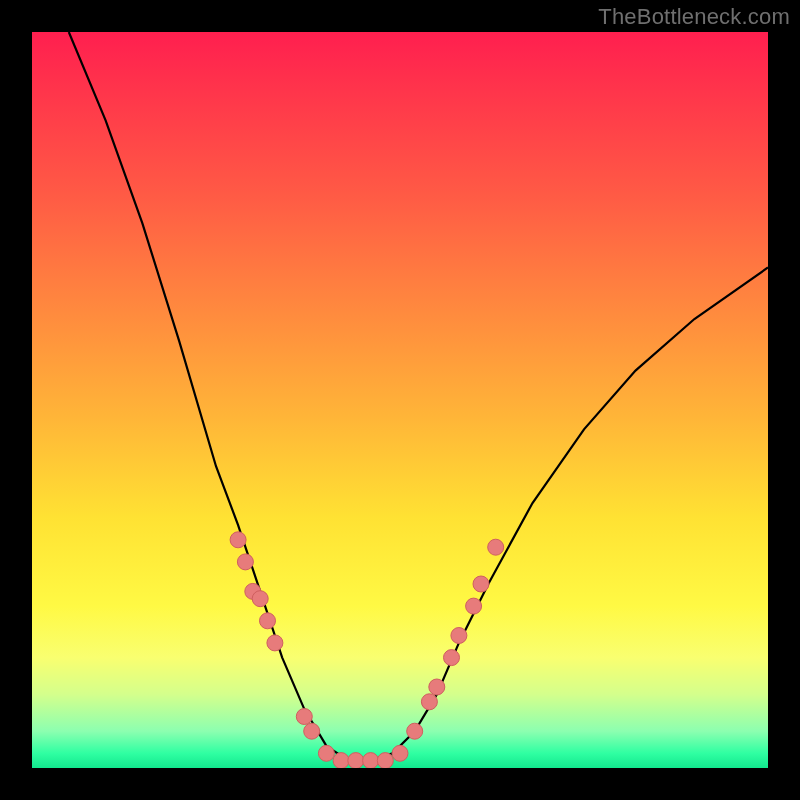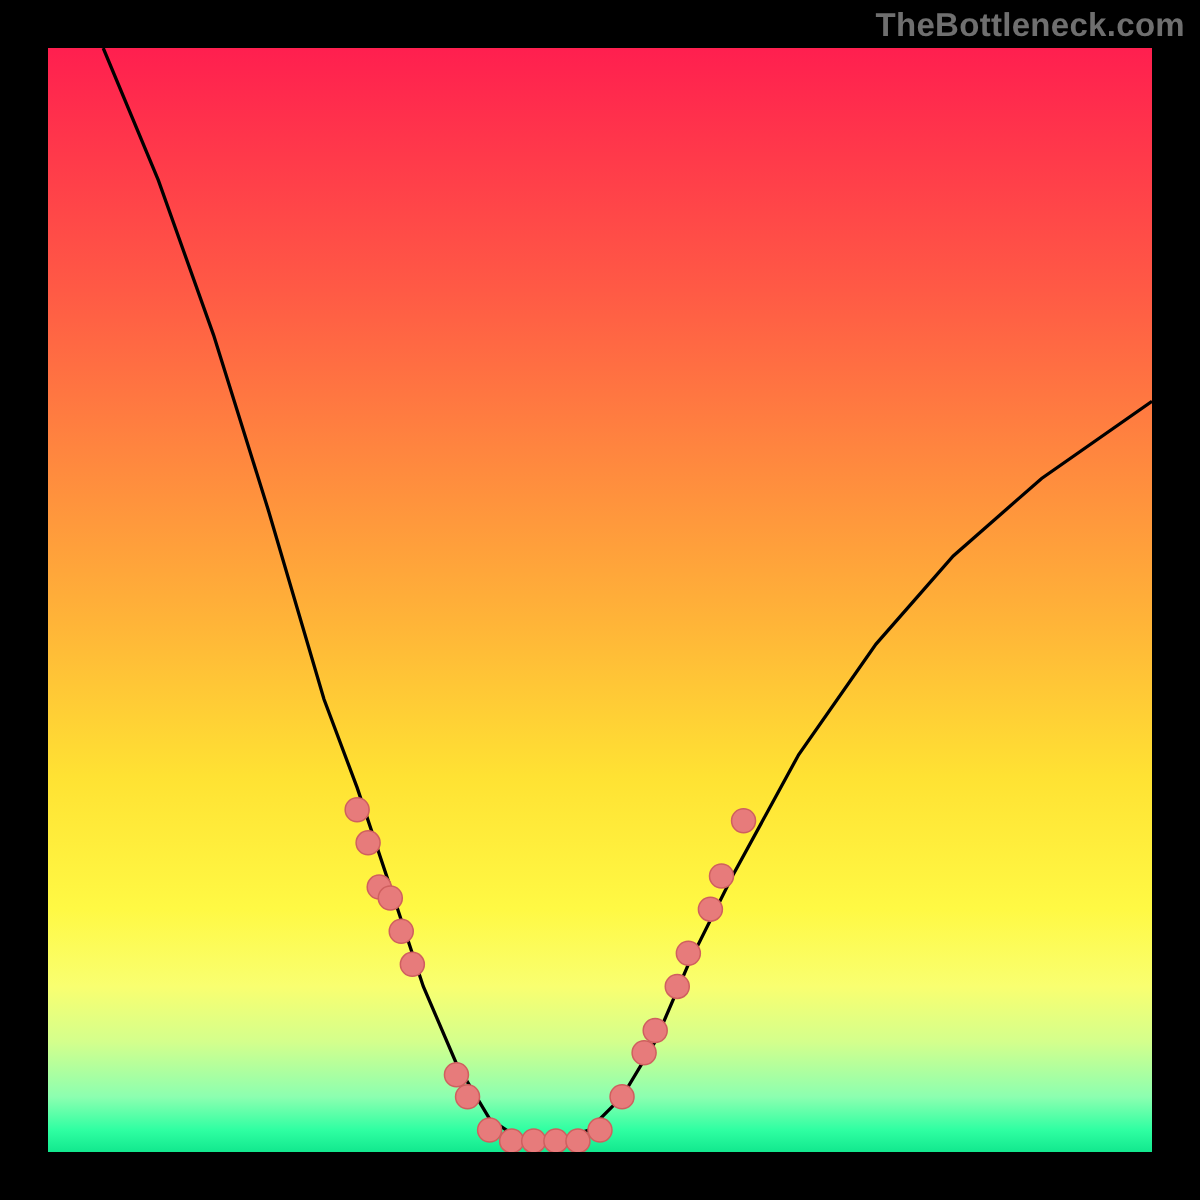--- a/index.html
+++ b/index.html
@@ -48,21 +48,21 @@
       #2fffa2 98%,
       #12e88e 100%
     );
   }
   .watermark {
     position: absolute;
     top: 4px;
     right: 10px;
     color: #6f6f6f;
     font-size: 22px;
-    font-weight: 700;
+    font-weight: 400;
     letter-spacing: 0.2px;
     user-select: none;
   }
   svg.curve {
     position: absolute;
     left: 0;
     top: 0;
     width: 736px;
     height: 736px;
   }

